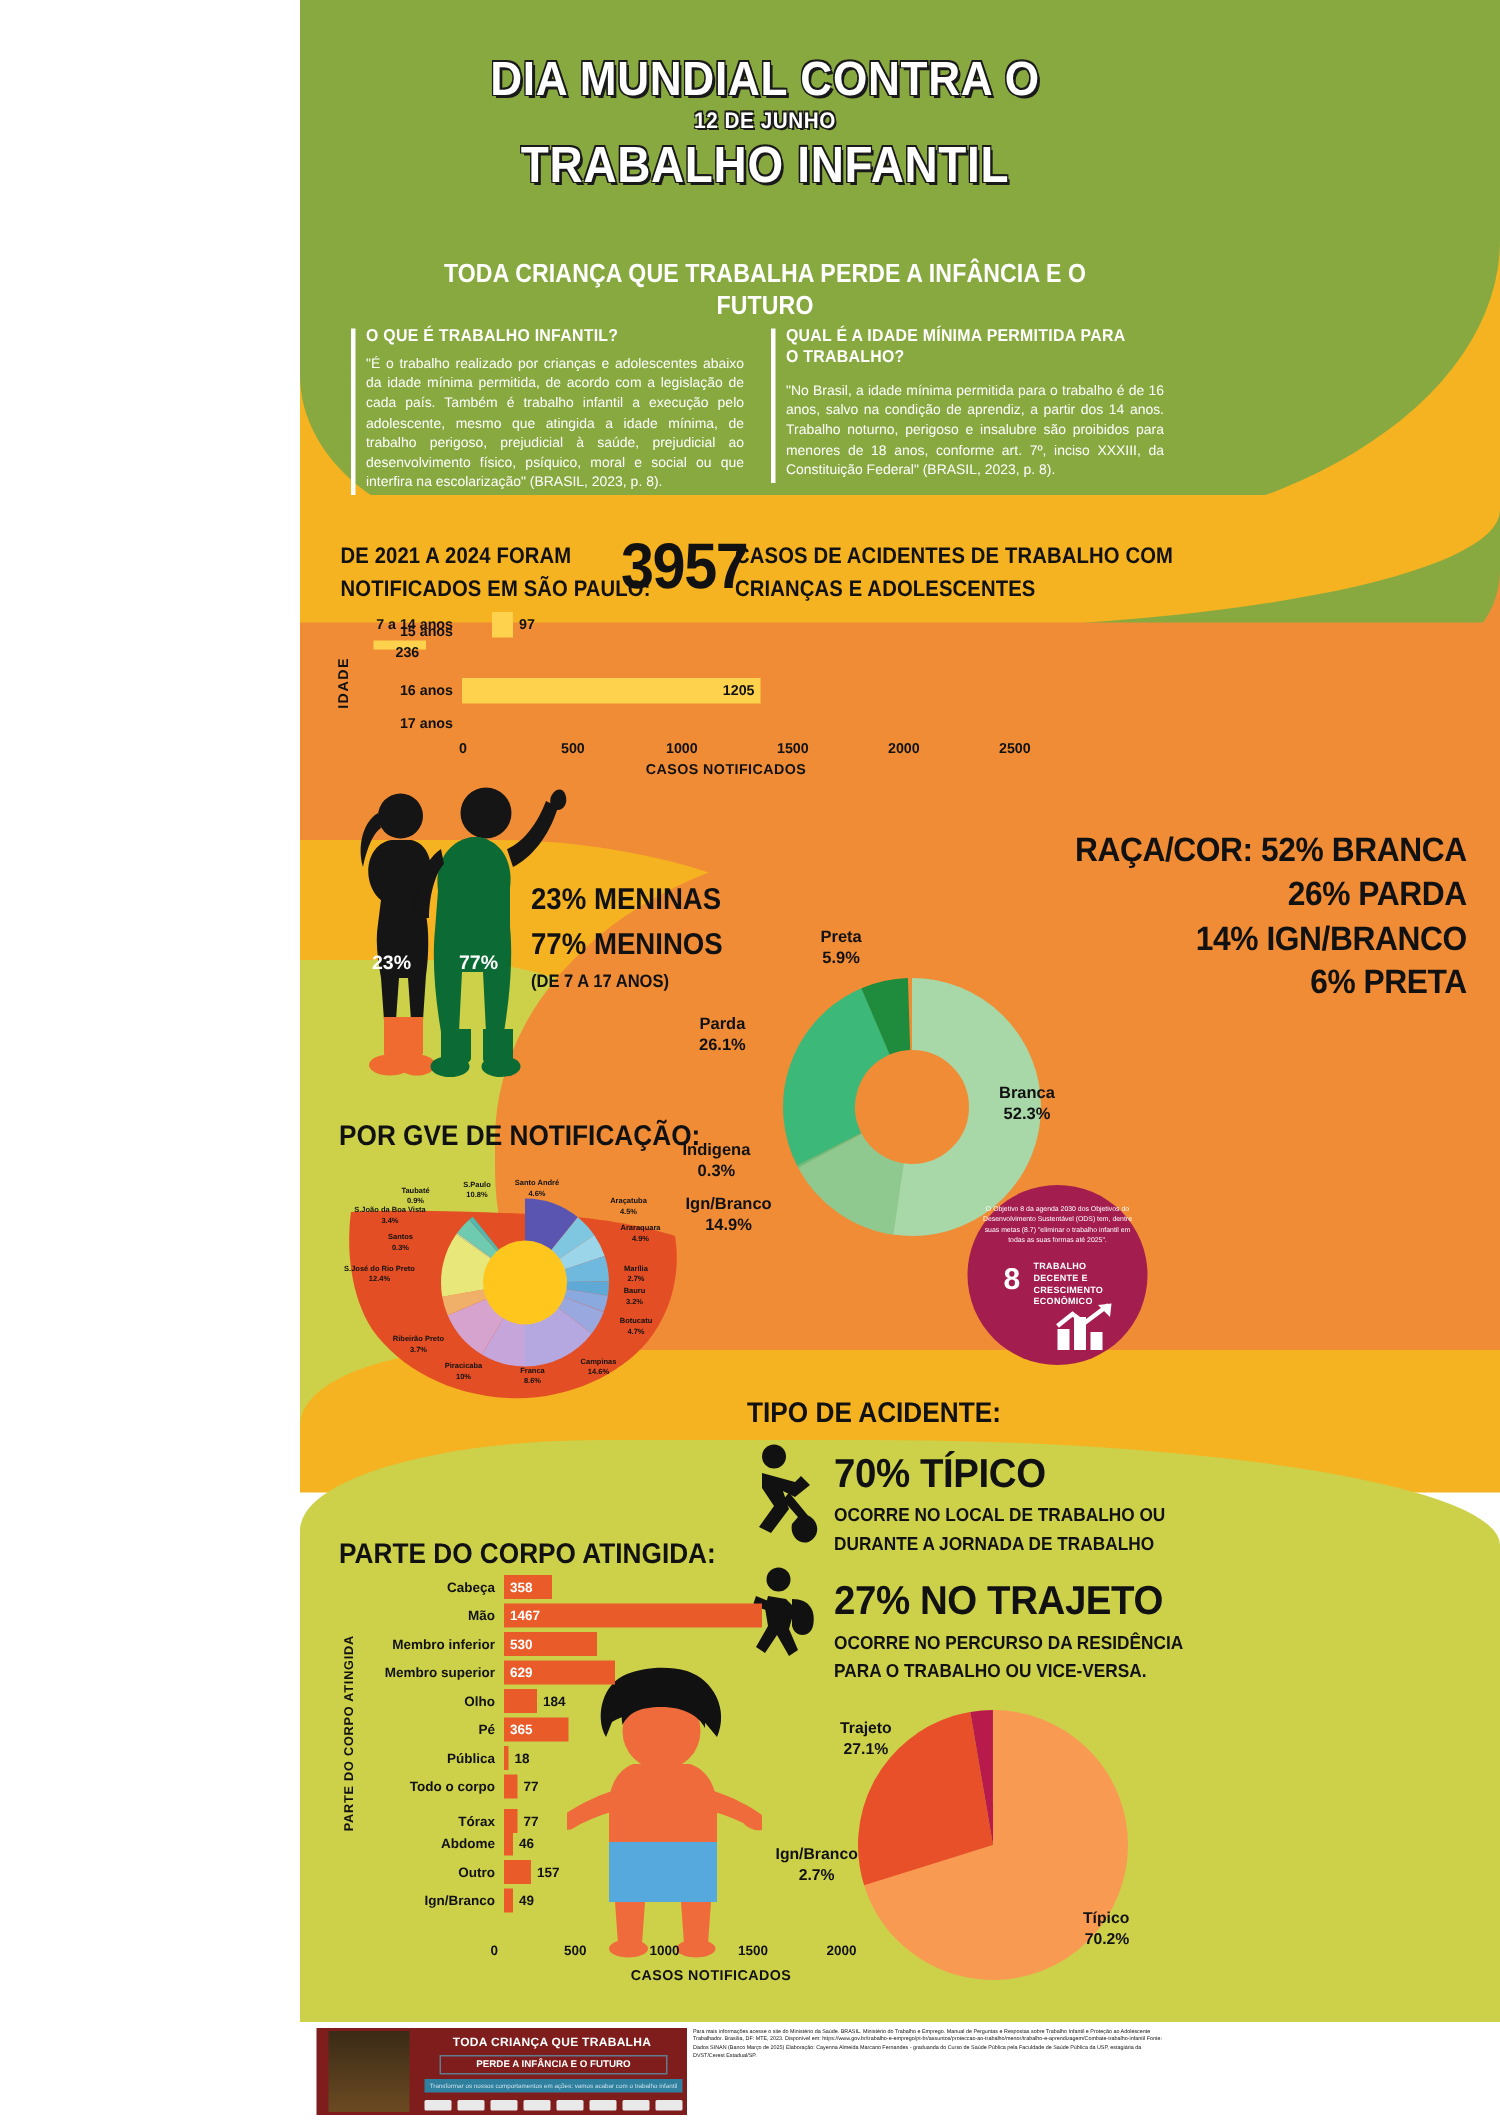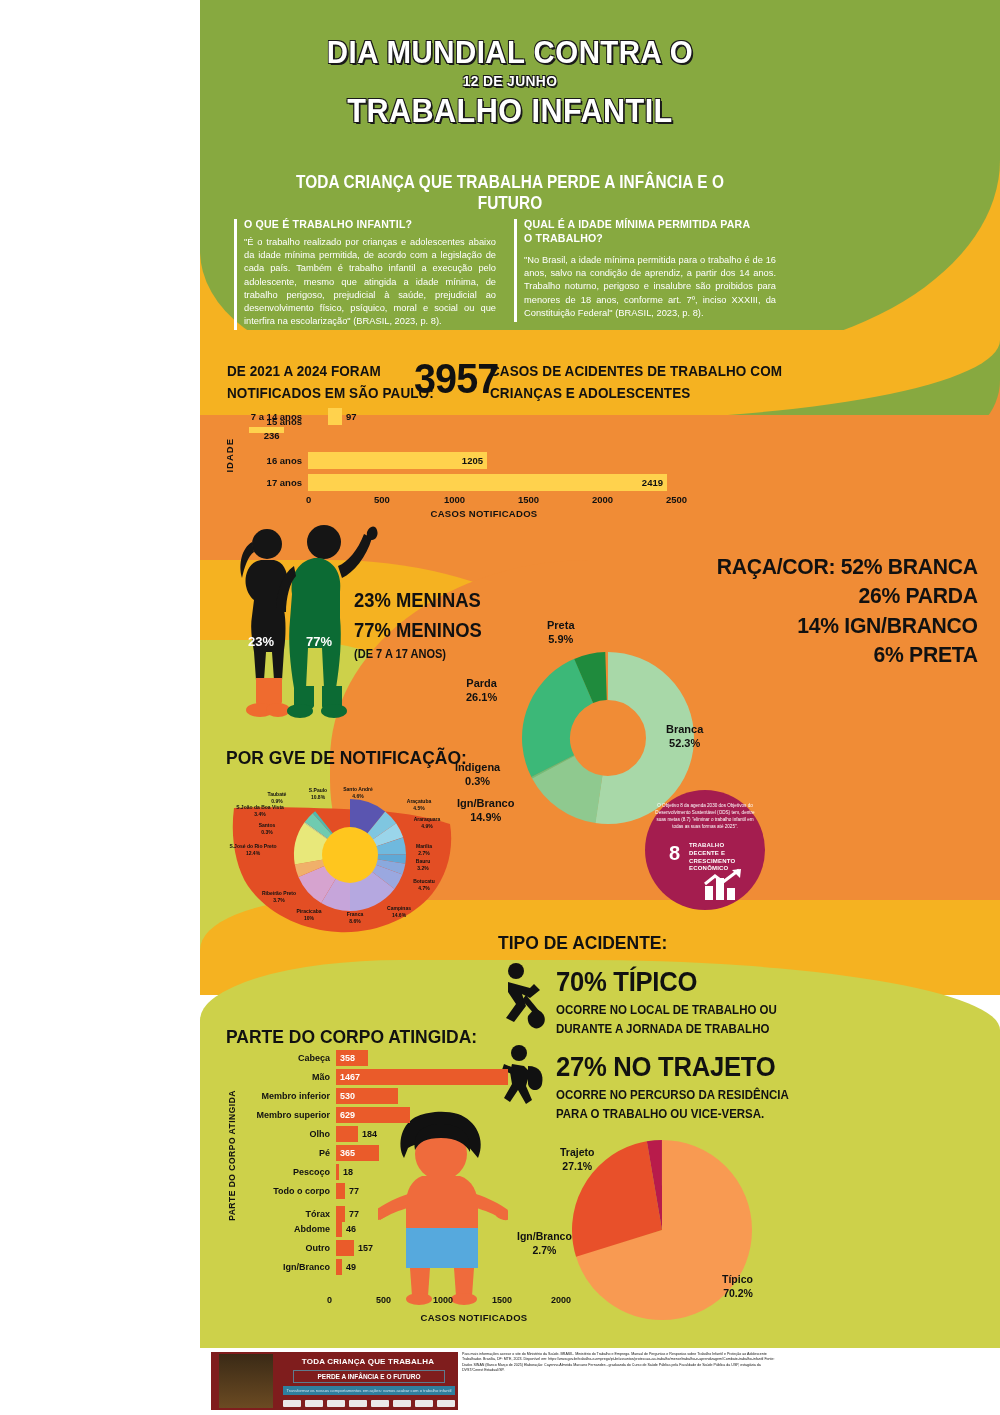--- a/index.html
+++ b/index.html
@@ -213,29 +213,26 @@
       </div>
     </div>
     <div class="agerow" style="top:8px;left:0;flex-direction:column;">
       <div class="agelab">15 anos</div>
       <div class="agebar" style="width:35px;">
         <div class="ageval">236</div>
       </div>
     </div>
     <div class="agerow" style="top:44px;left:0;">
       <div class="agelab">16 anos</div>
-      <div class="agebar" style="width:179px;">
+      <div class="agebar" style="width:163px;padding-left:36px;">
         <div class="ageval">1205</div>
       </div>
     </div>
     <div class="agerow" style="top:66px;left:0;">
       <div class="agelab">17 anos</div>
-      <div class="agebar" style="width:359px;">
-        <div class="ageval">2419</div>
-      </div>
     </div>
 
     <div class="agetick" style="left:82px;">0</div>
     <div class="agetick" style="left:150px;">500</div>
     <div class="agetick" style="left:220px;">1000</div>
     <div class="agetick" style="left:294px;">1500</div>
     <div class="agetick" style="left:368px;">2000</div>
     <div class="agetick" style="left:442px;">2500</div>
     <div class="agexlab">CASOS NOTIFICADOS</div>
   </div>
@@ -485,21 +482,21 @@
           <div class="cval outside">184</div>
         </div>
     </div>
     <div class="crow" style="top:95px;left:14px;">
       <div class="clab">Pé</div>
       <div class="cbar" style="width:43px;">
           <div class="cval inside">365</div>
         </div>
     </div>
     <div class="crow" style="top:114px;left:14px;">
-      <div class="clab">Pescoço</div>
+      <div class="clab">Pública</div>
       <div class="cbar" style="width:3px;">
           <div class="cval outside">18</div>
         </div>
     </div>
     <div class="crow" style="top:133px;left:14px;">
       <div class="clab">Todo o corpo</div>
       <div class="cbar" style="width:9px;">
           <div class="cval outside">77</div>
         </div>
     </div>

